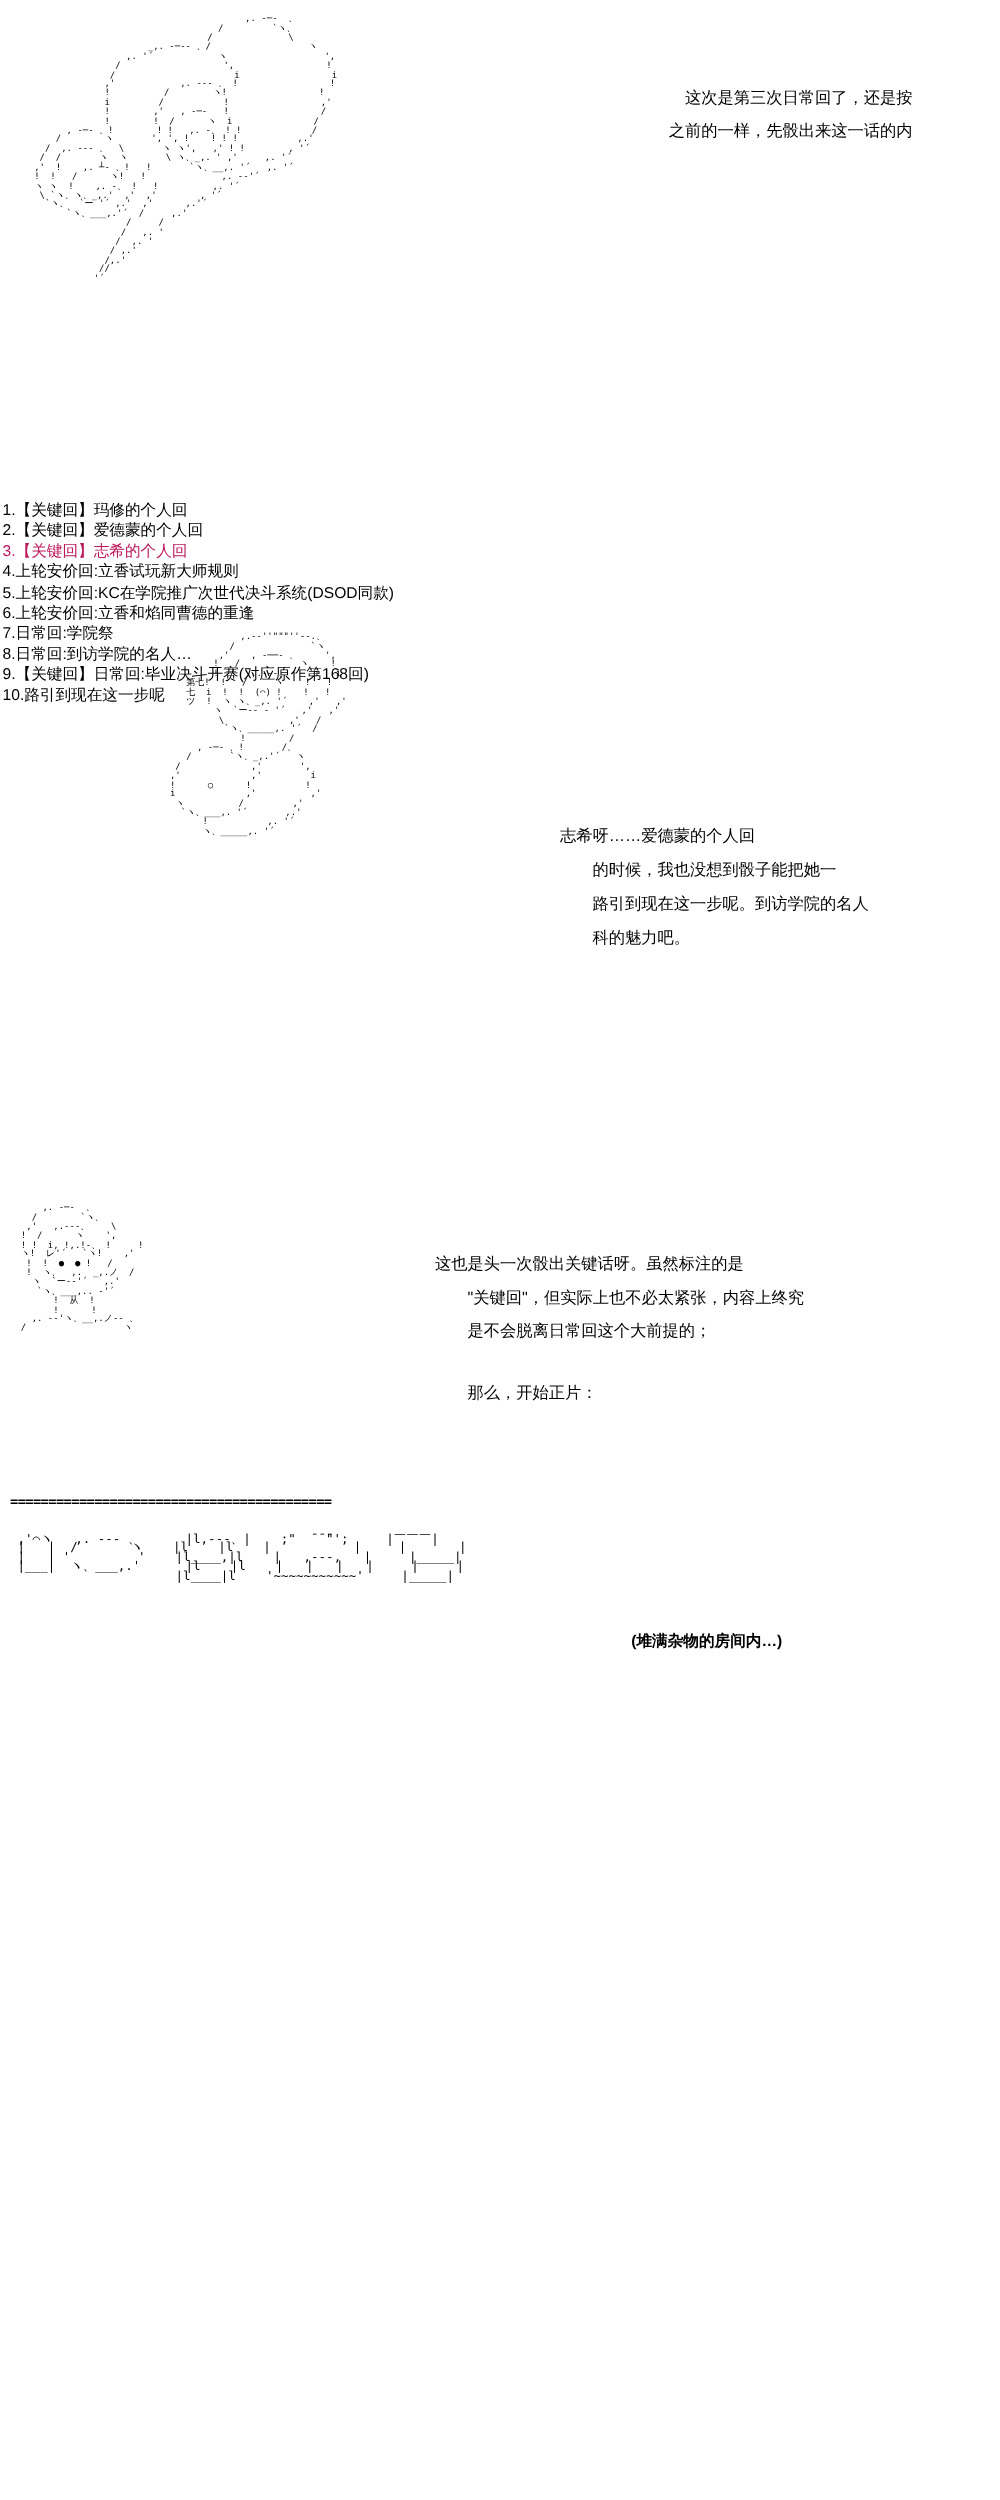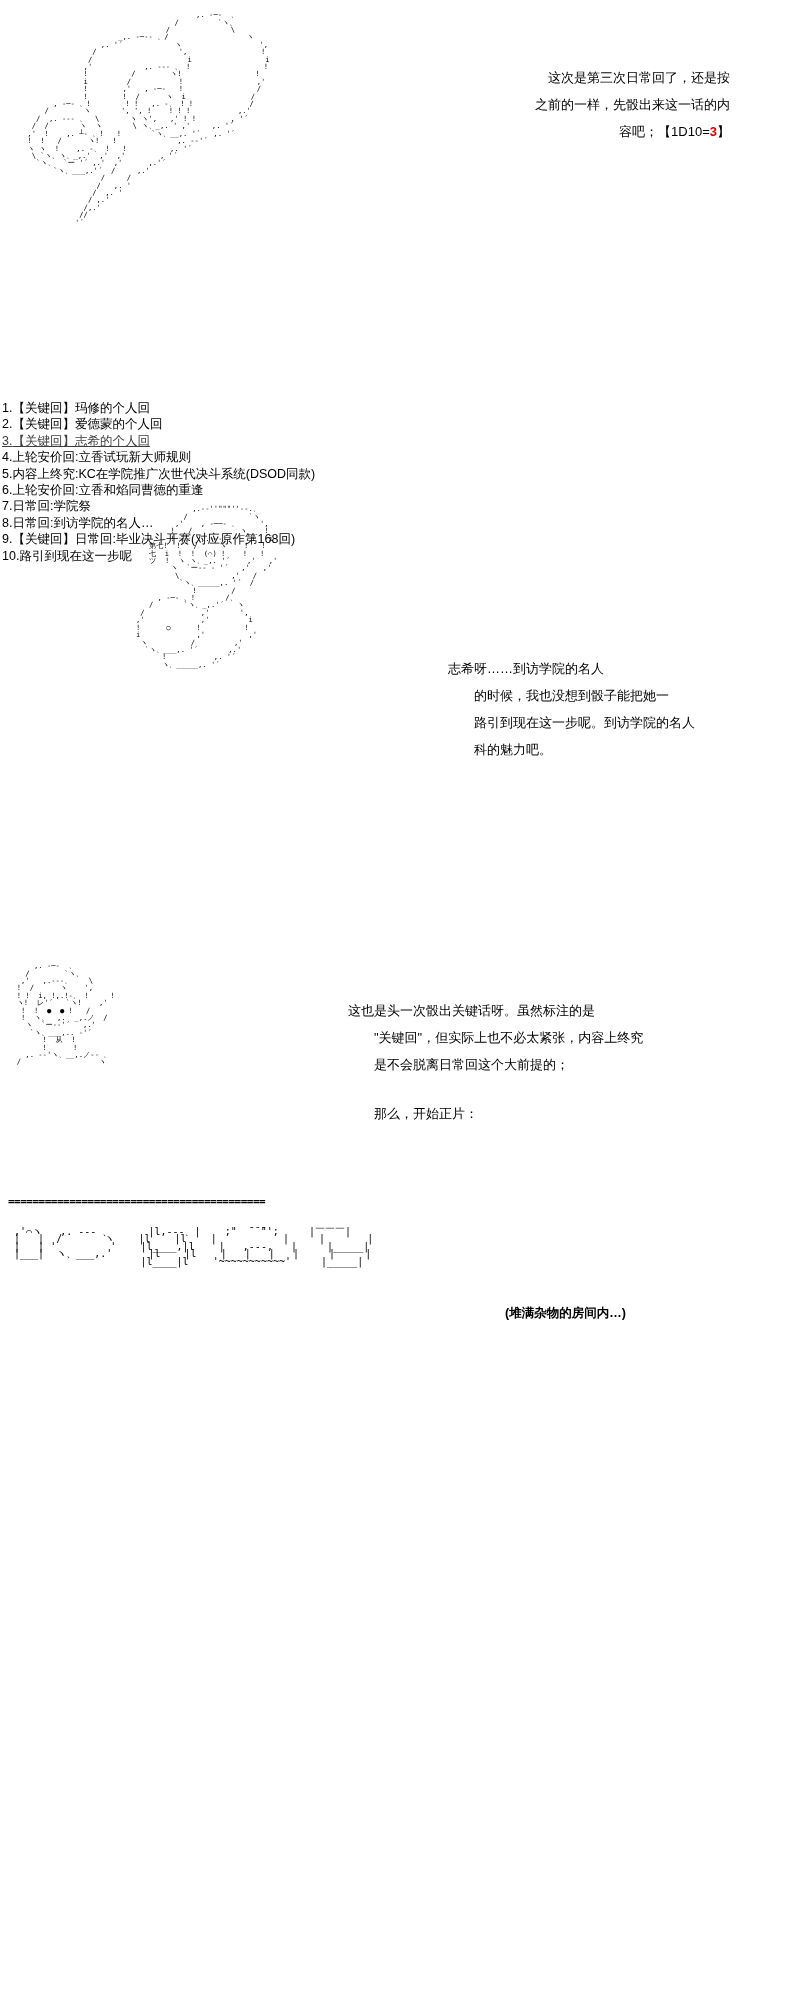--- a/index.html
+++ b/index.html
@@ -86,21 +86,21 @@
     position: absolute;
     left: 2px;
     top: 400px;
     font-family: "Liberation Sans", sans-serif;
     font-size: 12.5px;
     line-height: 16.4px;
     color: #000000;
     white-space: nowrap;
   }
   #option-list .opt { display: block; }
-  #option-list .opt.key { color: #404040; text-decoration: underline; }
+  #option-list .opt.key { color: #be185d; }
 
   
   #room-caption {
     position: absolute;
     left: 505px;
     top: 1305px;
     font-family: "Liberation Sans", sans-serif;
     font-size: 12.5px;
     color: #000000;
     white-space: nowrap;
@@ -136,29 +136,28 @@
                     /   ,. '
                    /  ,. '
                   / ,.'
                  /,.'
                 //
                '´</pre>
 
 <div class="dialogue" id="dlg-1">
   <p>这次是第三次日常回了，还是按</p>
   <p>之前的一样，先骰出来这一话的内</p>
-  <p><span>容吧；</span><span>【1D10=</span><span class="dice">3</span><span>】</span></p>
 </div>
 
 <div id="option-list">
   <span class="opt"><span>1.</span><span>【关键回】玛修的个人回</span></span>
   <span class="opt"><span>2.</span><span>【关键回】爱德蒙的个人回</span></span>
   <span class="opt key"><span>3.</span><span>【关键回】志希的个人回</span></span>
   <span class="opt"><span>4.</span><span>上轮安价回:立香试玩新大师规则</span></span>
-  <span class="opt"><span>5.</span><span>内容上终究:KC在学院推广次世代决斗系统(DSOD同款)</span></span>
+  <span class="opt"><span>5.</span><span>上轮安价回:KC在学院推广次世代决斗系统(DSOD同款)</span></span>
   <span class="opt"><span>6.</span><span>上轮安价回:立香和焰同曹德的重逢</span></span>
   <span class="opt"><span>7.</span><span>日常回:学院祭</span></span>
   <span class="opt"><span>8.</span><span>日常回:到访学院的名人…</span></span>
   <span class="opt"><span>9.</span><span>【关键回】日常回:毕业决斗开赛(对应原作第168回)</span></span>
   <span class="opt"><span>10.</span><span>路引到现在这一步呢</span></span>
 </div>
 
 <pre class="aa" id="aa-block-2">                   ,.-‐''"""''‐-.、
                  /              `ヽ
                ,'    , -──- 、     ',
@@ -176,21 +175,21 @@
        /             ,'       ',
       ,'             ,'         i
       !      ○      !          !
       i             ,'          ,'
        ヽ          /         ,'
         `ヽ、___,. '´       ,.'
             !           ,. '´
             ヽ、_____,. '´</pre>
 
 <div class="dialogue" id="dlg-2">
-  <p>志希呀……到访学院的名人</p>
+  <p>志希呀……爱德蒙的个人回</p>
   <p class="indent">的时候，我也没想到骰子能把她一</p>
   <p class="indent">路引到现在这一步呢。到访学院的名人</p>
   <p class="indent">科的魅力吧。</p>
 </div>
 
 <pre class="aa" id="aa-block-3">      ,. -─-  、
     /        `ヽ、
    ,'   ,.-‐-、    \
   !  /      ヽ    ',
   ! !  i, !,.!-、 !     !

